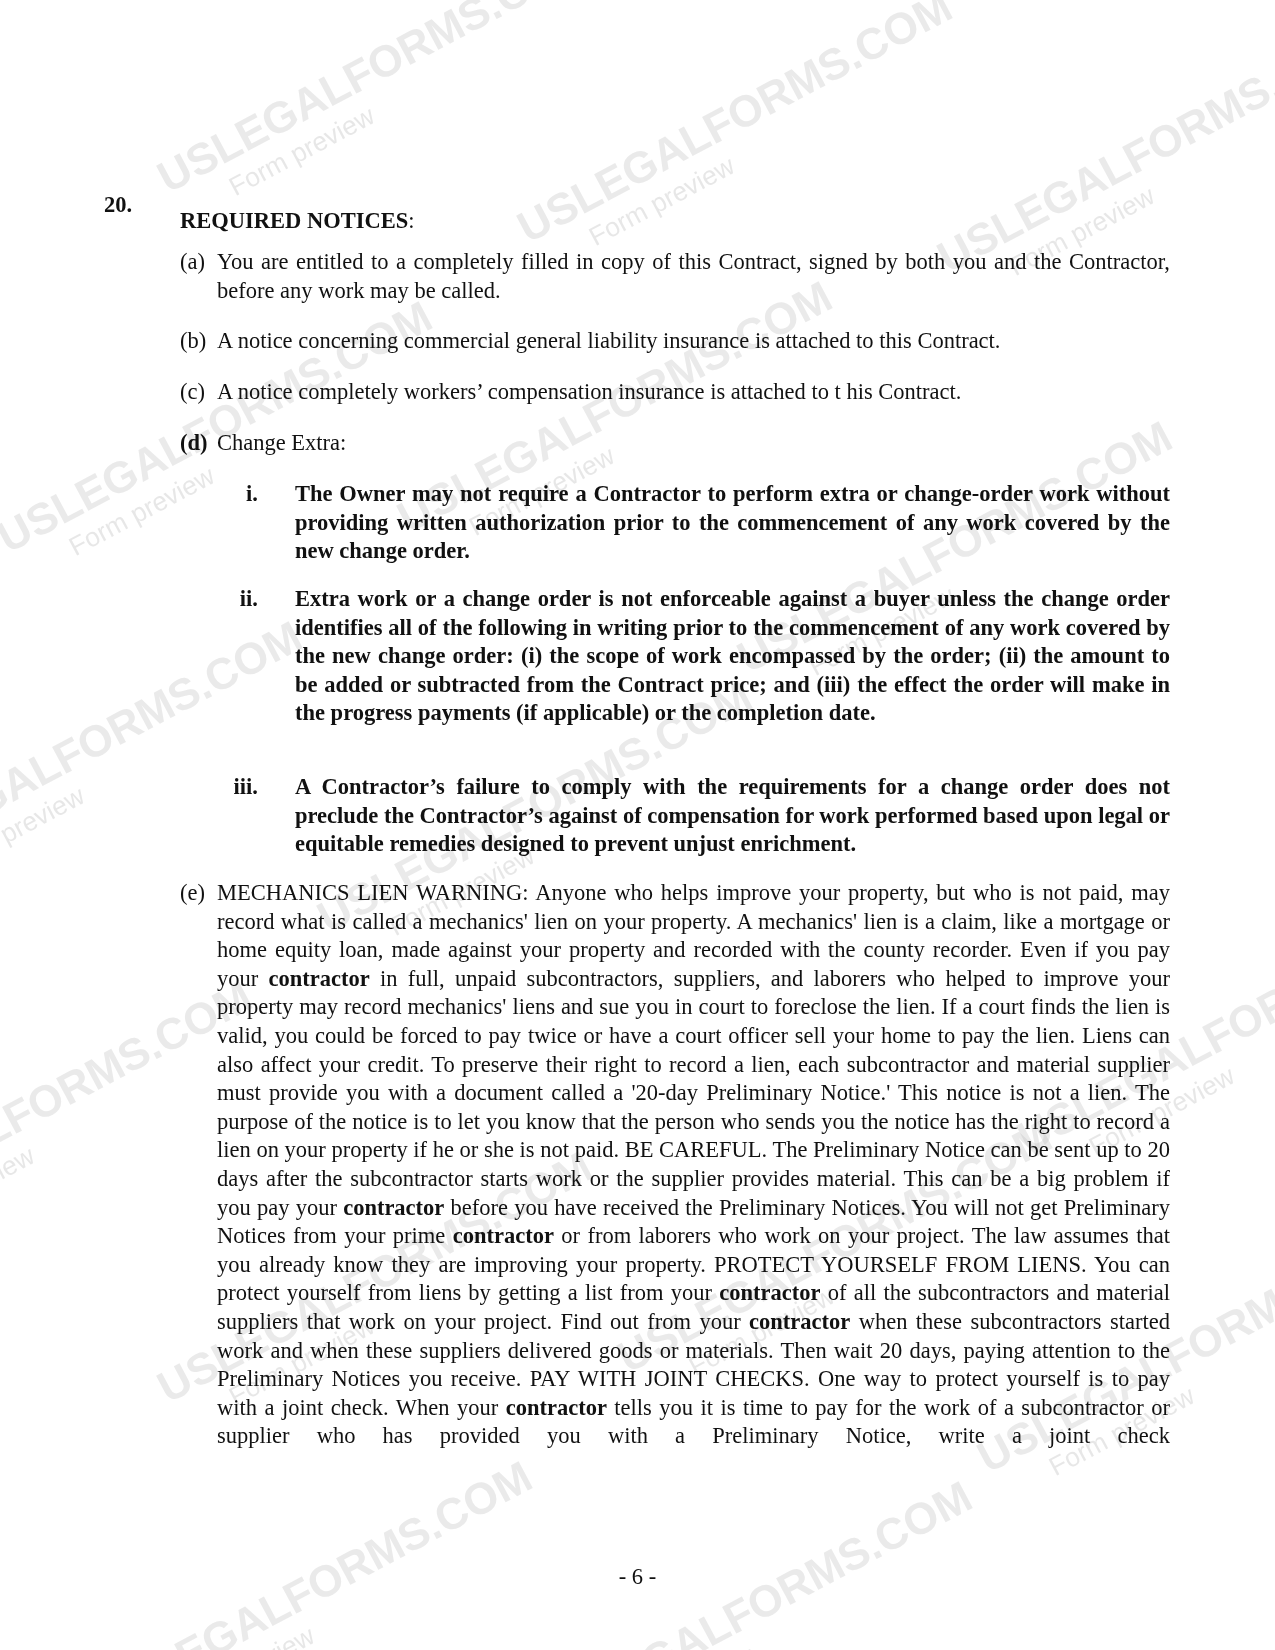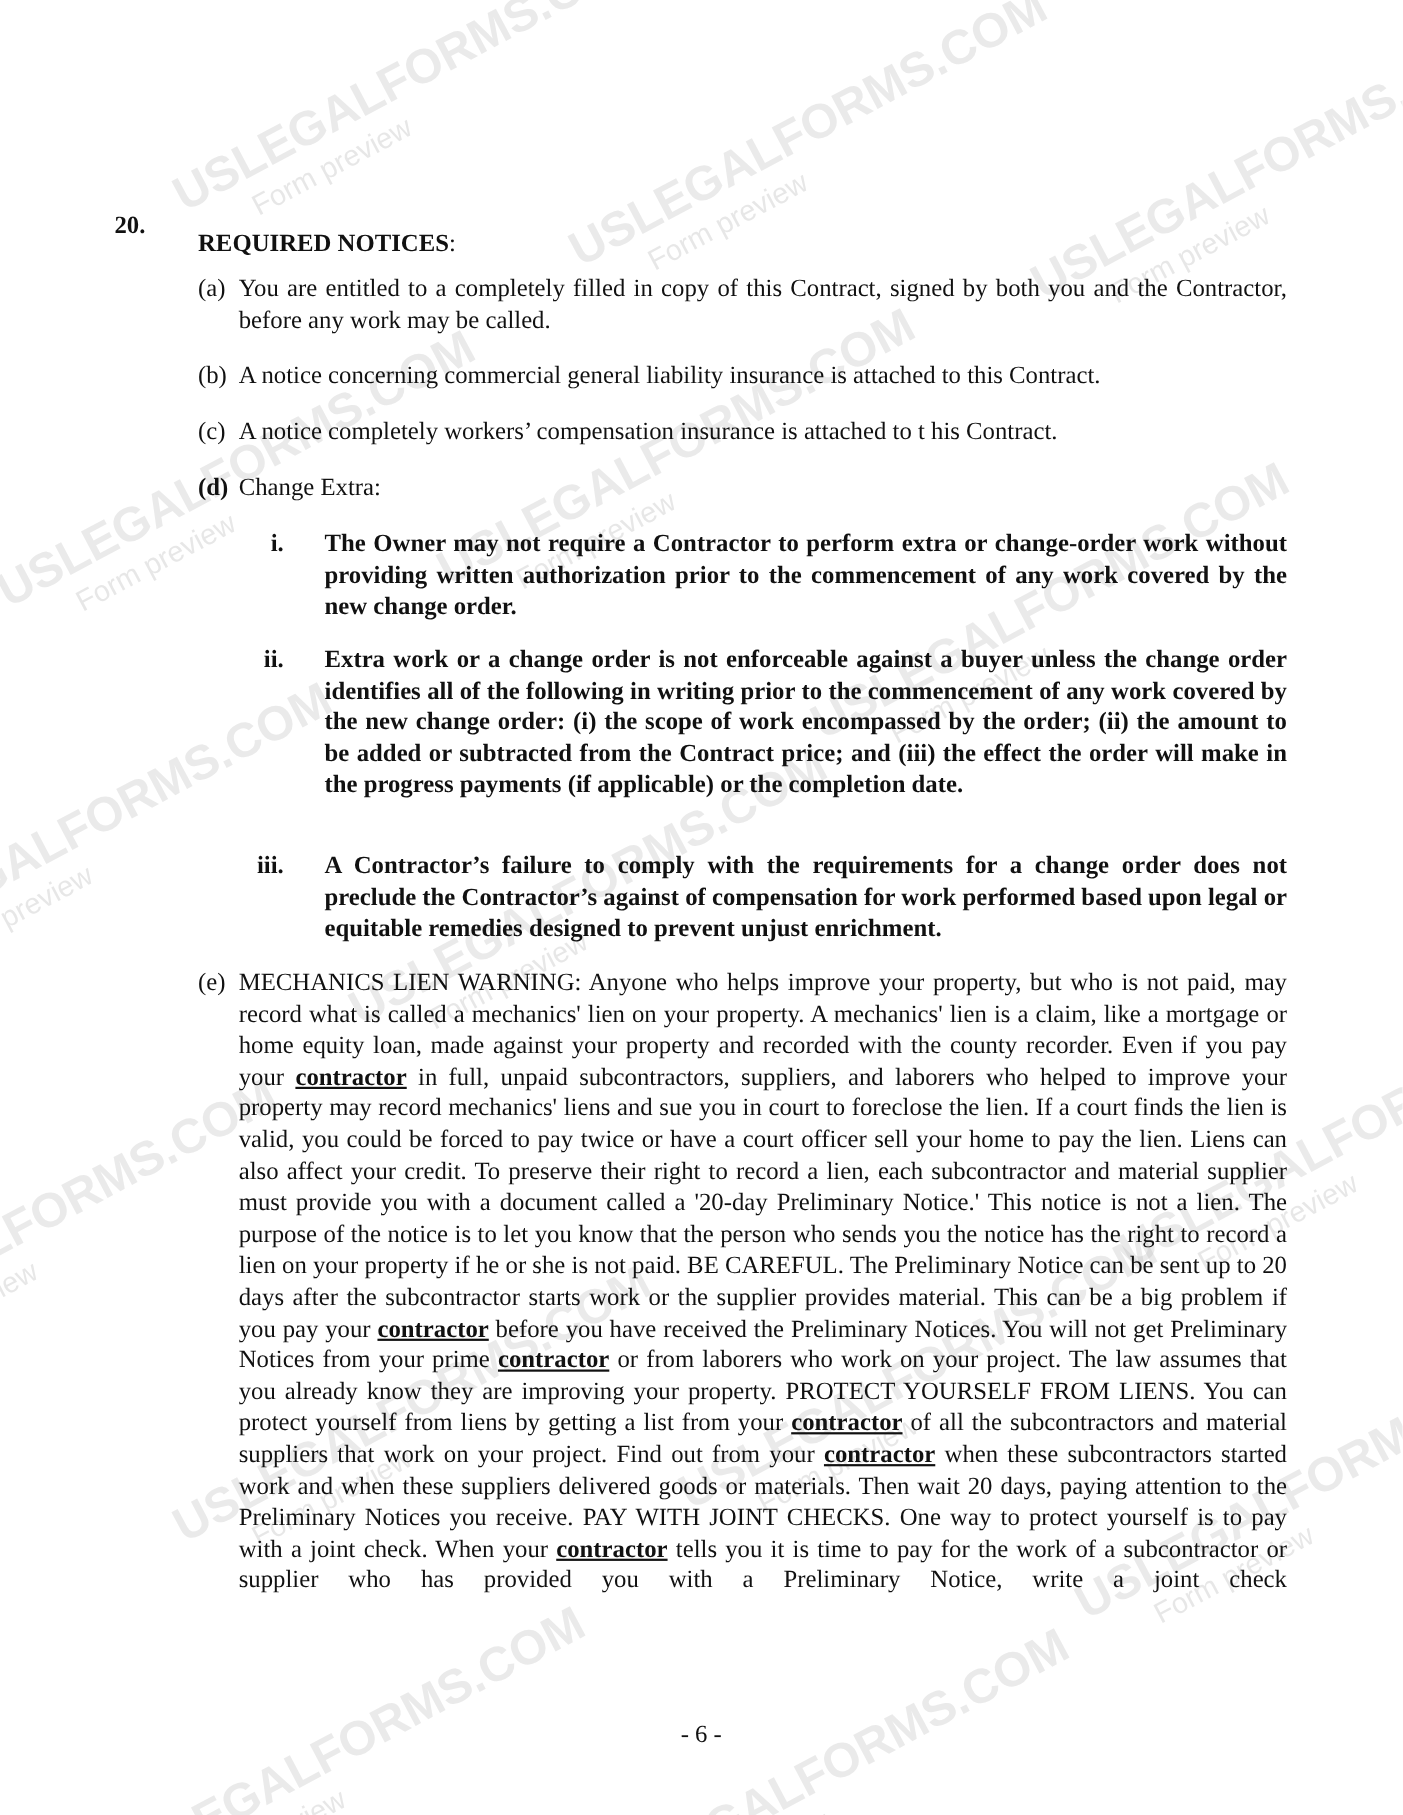--- a/index.html
+++ b/index.html
@@ -12,21 +12,21 @@
   .cont { left: 180px; width: 990px; top: 104px; }
   .sec-num { position: absolute; left: 104px; top: 192px; font-size: 22.5px; font-weight: bold; }
   .sec-title { position: absolute; left: 180px; top: 208px; font-size: 22.5px; }
   .sec-title b { font-weight: bold; }
   .item { position: absolute; left: 180px; width: 990px; font-size: 22.5px; line-height: 28.6px; }
   .item .lbl { position: absolute; left: 0; top: 0; }
   .item .txt { margin-left: 37px; text-align: justify; }
   .sub { position: absolute; left: 230px; width: 940px; font-size: 22.5px; line-height: 28.6px; font-weight: bold; }
   .sub .lbl { position: absolute; right: 912px; top: 0; text-align: right; }
   .sub .txt { margin-left: 65px; text-align: justify; }
-  b.c { font-weight: bold; text-decoration: underline; }
+  b.c { font-weight: bold; }
   .footer { position: absolute; left: 0; width: 1275px; top: 1564px; text-align: center; font-size: 22.5px; }
   .wm { position: absolute; font-family: "Liberation Sans", sans-serif; color: rgba(180,180,180,0.28);
         font-weight: bold; transform: rotate(-28deg); white-space: nowrap; pointer-events: none; }
   .wm small { display: block; font-weight: normal; font-size: 0.6em; margin-left: 2.2em; color: rgba(180,180,180,0.32); }
 </style>
 </head>
 <body>
 
 <div class="page">
 

